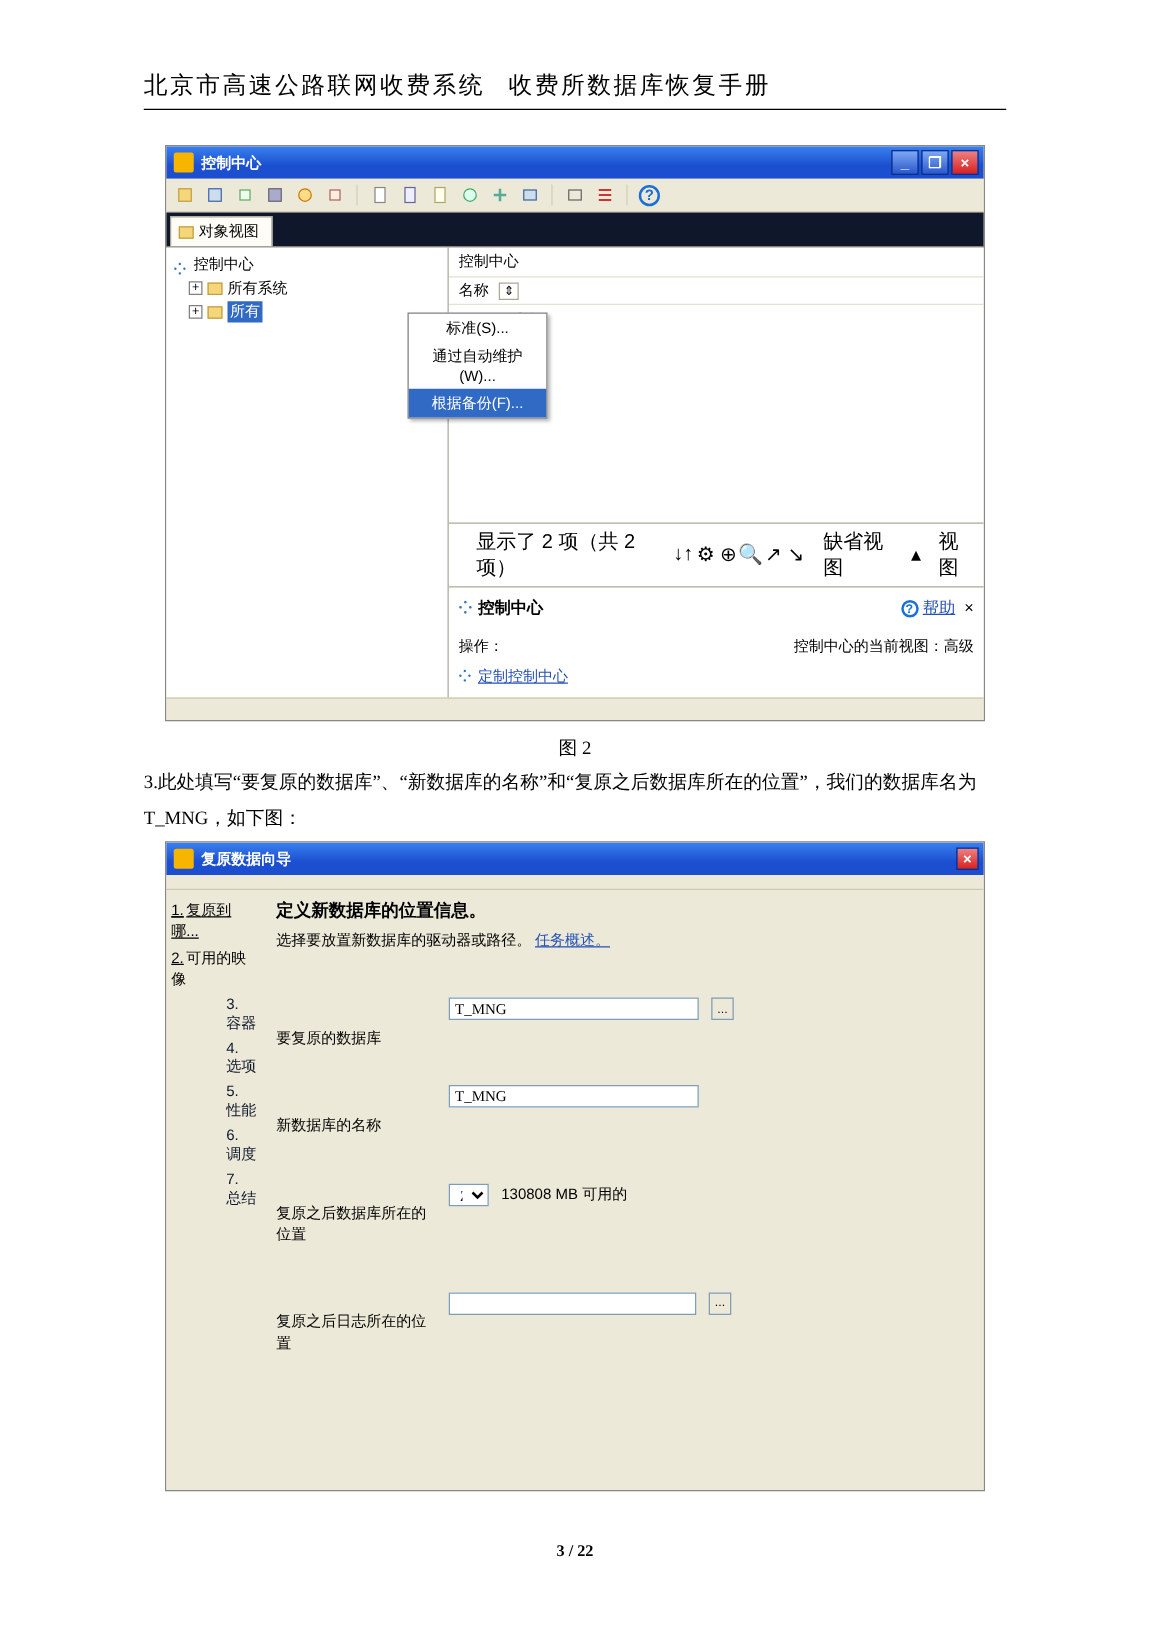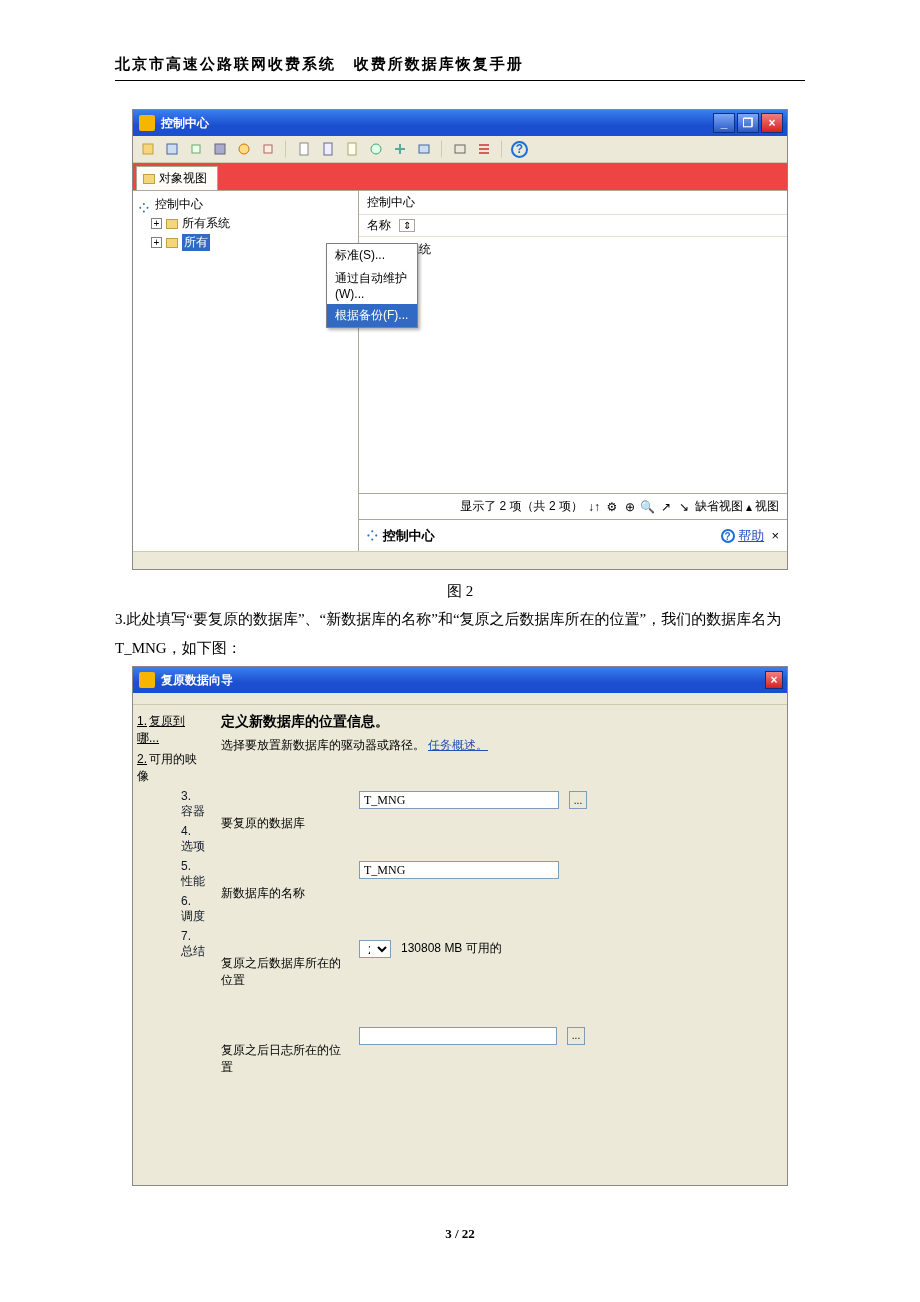--- a/index.html
+++ b/index.html
@@ -9,23 +9,22 @@
     width: 920px;
     margin: 0 auto;
     padding: 55px 115px 30px 115px;
     font-size: 13px;
     color: #000;
   }
   .doc-header {
     border-bottom: 1.5px solid #000;
     padding-bottom: 6px;
     margin-bottom: 28px;
-    font-size: 15px;
+    font-size: 19px;
     letter-spacing: 2px;
-    font-weight: bold;
   }
   .doc-header span + span { margin-left: 12px; }
   .screenshot {
     width: 656px;
     border: 1px solid #888;
     background: #ece9d8;
     font-family: "Tahoma","SimSun",sans-serif;
     font-size: 12px;
     color: #000;
     margin: 0 auto;
@@ -69,21 +68,21 @@
   .tbicon {
     width:18px; height:18px;
     display:inline-flex; align-items:center; justify-content:center;
     border:1px solid transparent; border-radius:2px;
     font-size:12px;
   }
   .tbicon.sep { width:2px; height:18px; border-left:1px solid #cfc9b0; margin:0 2px;}
   .tbicon svg { width:14px; height:14px; }
   .tbicon.help { border:2px solid #1b6fd6; color:#1b6fd6; border-radius:50%; width:17px; height:17px; font-weight:bold;}
   
-  .tabstrip { background:#ef4444; padding:3px 3px 0 3px; border-bottom:1px solid #aca899; }
+  .tabstrip { background:#0f172a; padding:3px 3px 0 3px; border-bottom:1px solid #aca899; }
   .tab {
     display:inline-flex; align-items:center; gap:4px;
     border:1px solid #aca899; border-bottom:none;
     background:#fdfcf7; padding:3px 10px 3px 6px; font-size:12px;
   }
   .folder-icn { display:inline-block; width:12px; height:10px; background:#f5d67a; border:1px solid #c0a040;}
   
   .body-split { display:flex; height:360px; background:#fff; }
   .left-pane {
     width:226px; border-right:1px solid #aca899;
@@ -101,34 +100,34 @@
     background:#fff; border:1px solid #808080;
     box-shadow:2px 2px 3px rgba(0,0,0,.3);
     width:132px; font-size:12px;
   }
   .context-menu .citem { padding:3px 8px; display:flex; justify-content:space-between; align-items:center;}
   .context-menu .citem.sel { background:#316ac5; color:#fff; }
   .submenu {
     position:absolute; top:52px; left:193px;
     background:#fff; border:1px solid #808080;
     box-shadow:2px 2px 3px rgba(0,0,0,.3);
-    width:92px; font-size:12px; z-index:3;
+    width:112px; font-size:12px; z-index:3;text-align:center;
   }
   .submenu .citem.sel { background:#316ac5; color:#fff; }
   .submenu .citem { padding:3px 8px; }
   
   .right-pane { flex:1; display:flex; flex-direction:column; }
   .rp-hdr { padding:3px 8px; border-bottom:1px solid #e5e1cd; font-size:12px; }
   .rp-cols { border-bottom:1px solid #e5e1cd; padding:2px 8px; font-size:12px; display:flex; align-items:center; gap:8px;text-align:center; }
   .rp-cols .sort { border:1px solid #aca899; padding:0 3px; font-size:10px; }
   .rp-body { flex:1; min-height:90px; padding:4px 8px; position:relative; }
   .rp-item { display:flex; align-items:center; gap:4px; font-size:12px; }
   .rp-status {
     border-top:1px solid #aca899; padding:4px 8px;
-    display:flex; align-items:center; font-size:12px; gap:3px;
+    display:flex; align-items:center; font-size:16px; gap:14px;
   }
   .rp-status .spacer { flex:1; }
   .mini-btn { width:16px; height:16px; display:inline-flex; align-items:center; justify-content:center;}
   .rp-info {
     border-top:1px solid #aca899; padding:6px 8px;
     display:flex; justify-content:space-between; align-items:center;
     font-size:13px; font-weight:bold;
   }
   .rp-info a { color:#2451b6; font-weight:normal; }
   .rp-detail { padding:8px; font-size:12px; }
@@ -326,20 +325,32 @@
         <span>
           <span class="dots-icn"></span>
           <span>控制中心</span>
         </span>
         <span style="font-weight:normal;text-align:right;">
           <span class="tbicon help" style="width:14px;height:14px;font-size:10px;">?</span>
           <a href="#">帮助</a>
           &nbsp;<span>×</span>
         </span>
       </div>
+      <div class="rp-detail">
+        <div style="display:flex; justify-content:space-between;">
+          <div>
+            <div>操作：</div>
+            <div style="margin-top:6px;">
+              <span class="dots-icn"></span>
+              <a href="#" class="link">定制控制中心</a>
+            </div>
+          </div>
+          <div>控制中心的当前视图：高级</div>
+        </div>
+      </div>
     </div>
   </div>
   <div class="statusbar"></div>
 </div>
 
 <div class="caption">图 2</div>
 <div class="para">3.此处填写“要复原的数据库”、“新数据库的名称”和“复原之后数据库所在的位置”，我们的数据库名为 T_MNG，如下图：</div>
 
 <div class="screenshot">
   <div class="titlebar">

